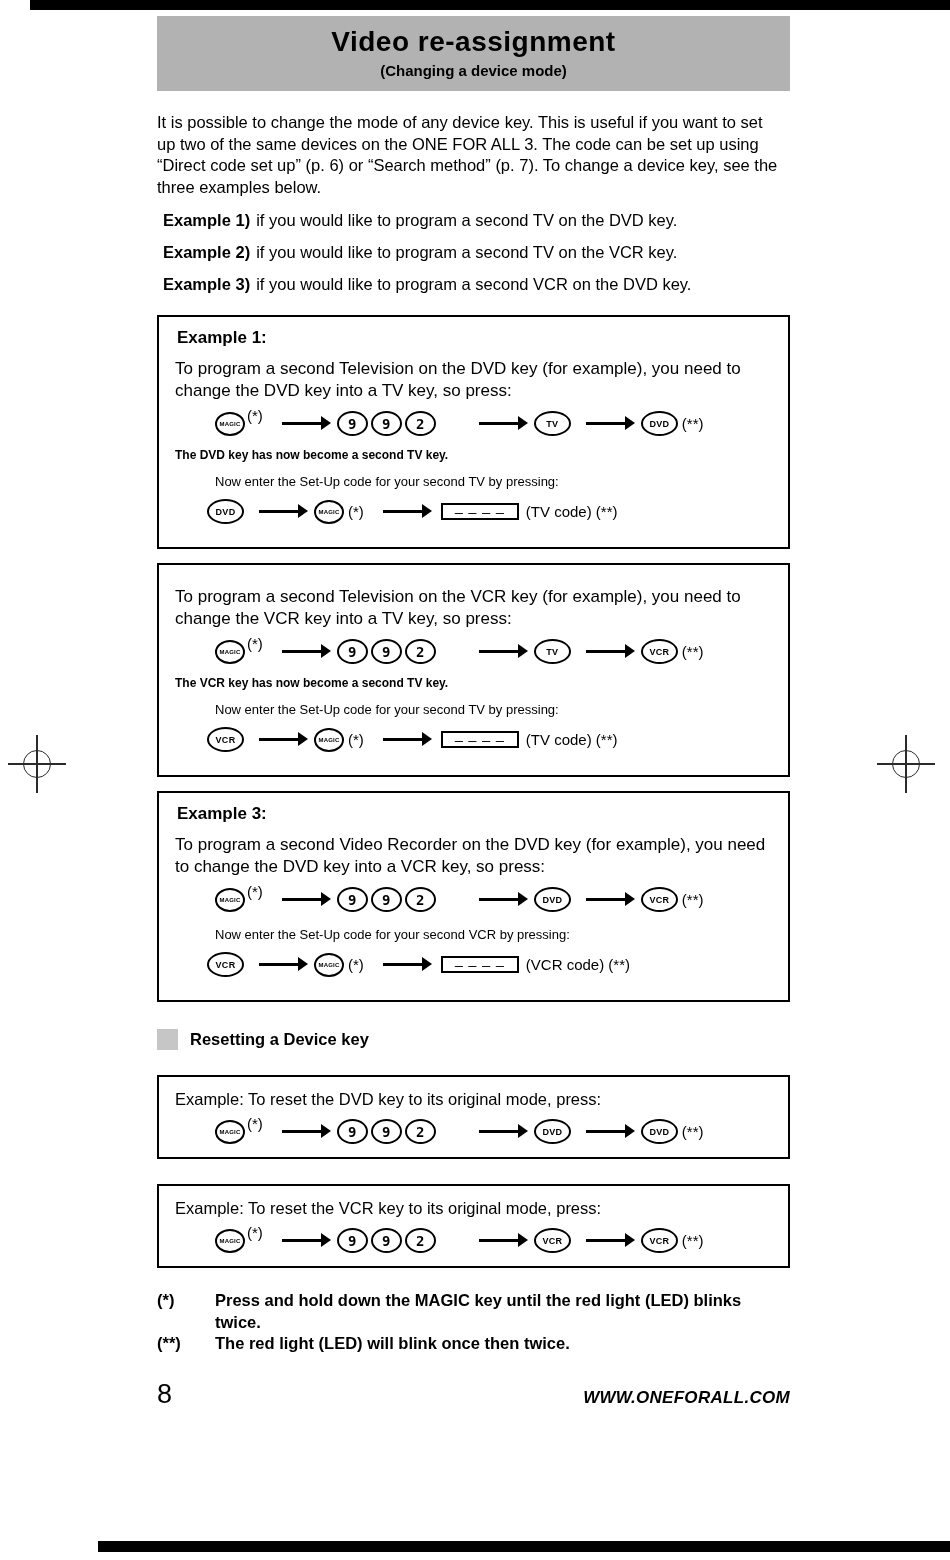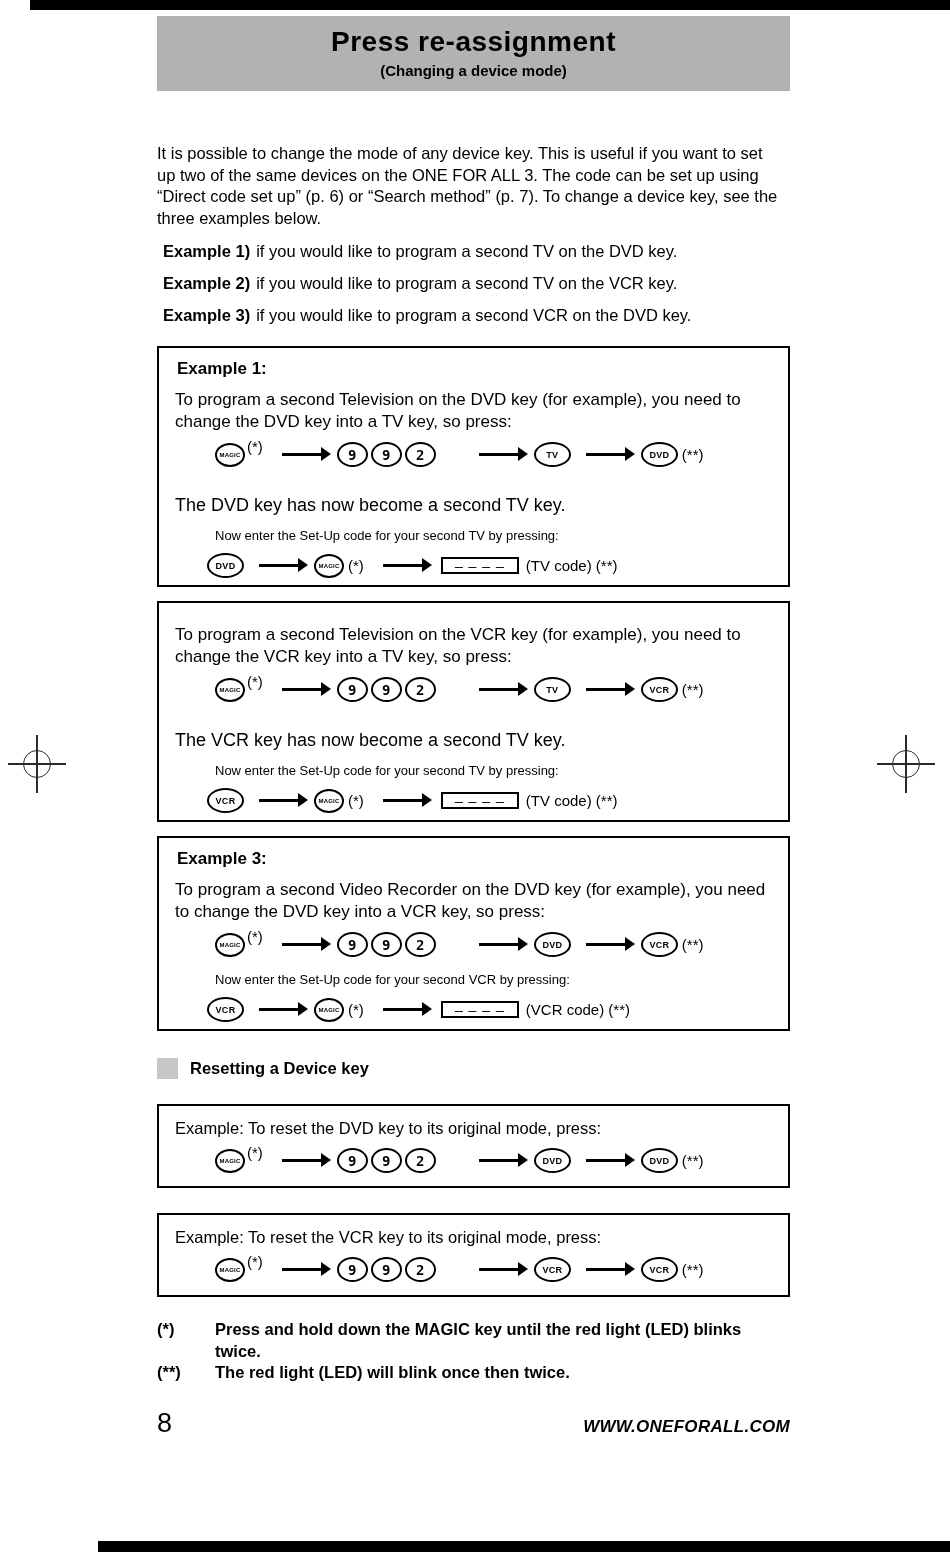--- a/index.html
+++ b/index.html
@@ -20,46 +20,46 @@
   .regmark .c { position:absolute; left:15px; top:15px; width:28px; height:28px; border:1.5px solid #2a2a2a; border-radius:50%; }
   .regmark .h { position:absolute; left:0; top:28px; width:58px; height:1.5px; background:#2a2a2a; }
   .regmark .v { position:absolute; top:0; left:28px; width:1.5px; height:58px; background:#2a2a2a; }
 
   .header-bar { background:#000; color:#fff; text-align:center; font-weight:bold;
     font-size:27px; height:36px; line-height:36px; margin-top:31px; letter-spacing:1px; }
   .section-box { background:#b2b2b2; text-align:center; margin-top:16px; padding:10px 0 12px; }
   .section-title { font-size:28px; font-weight:bold; letter-spacing:.5px; }
   .section-subtitle { font-size:15px; font-weight:bold; margin-top:4px; }
 
-  .intro { margin-top:52px; font-size:16.5px; line-height:21.5px; width:626px; }
+  .intro { margin-top:21px; font-size:16.5px; line-height:21.5px; width:626px; }
 
   .ex-line { margin-top:13px; font-size:16.5px; padding-left:6px; }
   .ex-line b { font-weight:bold; margin-right:6px; }
 
-  .ebox { border:2.5px solid #000; margin-top:21px; padding:11px 16px 4px; }
+  .ebox { border:2.5px solid #000; margin-top:21px; padding:11px 16px 20px; }
   .ebox + .ebox { margin-top:14px; }
   .btitle { font-weight:bold; font-size:17px; padding-left:2px; }
   .bbody { font-size:17px; line-height:21.5px; margin-top:10px; }
 
   .seq { display:flex; align-items:center; margin-top:7px; margin-left:40px; height:31px; }
   .key { display:inline-flex; align-items:center; justify-content:center; border:2px solid #000;
     border-radius:50%; background:#fff; flex:none; }
   .key.magic { width:30px; height:24px; font-size:6px; font-weight:bold; letter-spacing:.2px; }
   .key.digit { width:31px; height:25px; font-size:14px; font-weight:bold;
     font-family:"DejaVu Sans Mono",monospace; margin-right:3px; }
   .key.dev { width:37px; height:25px; font-size:9px; font-weight:bold; letter-spacing:.3px; }
   .note { font-size:15px; margin:0 4px; white-space:nowrap; }
   .note.sup { position:relative; top:-8px; margin-left:2px; }
   .arrow { position:relative; width:40px; height:3.5px; background:#000; margin:0 15px; flex:none; }
   .arrow:before { content:""; position:absolute; right:-9px; top:-5.5px;
     border-left:10px solid #000; border-top:7px solid transparent; border-bottom:7px solid transparent; }
   .codebox { display:inline-flex; align-items:flex-end; justify-content:center; border:2px solid #000;
     width:78px; height:17px; font-size:14px; letter-spacing:1px; margin:0 3px; padding-bottom:4px; }
 
-  .result { font-weight:normal; font-size:18px; margin-top:25px; }
+  .result { font-weight:bold; font-size:12px; margin-top:9px; }
   .prompt { font-size:13px; margin-top:12px; margin-left:40px; }
 
   .reset-head { display:flex; align-items:center; gap:12px; margin-top:27px; font-weight:bold; font-size:16.5px; }
   .reset-head .sq { width:21px; height:21px; background:#c6c6c6; flex:none; }
 
   .rbox { border:2.5px solid #000; margin-top:25px; padding:13px 16px 10px; }
   .rtext { font-size:16.5px; }
 
   .footnotes { margin-top:22px; font-weight:bold; font-size:16.5px; line-height:21.5px; }
   .fnrow { display:flex; }
@@ -84,21 +84,21 @@
   </div>
   <div class="regmark right">
     <div class="h"></div>
       <div class="v"></div>
       <div class="c"></div>
   </div>
 
   <div class="col">
 
     <div class="section-box">
-      <div class="section-title">Press re-assignment</div>
+      <div class="section-title">Video re-assignment</div>
       <div class="section-subtitle">(Changing a device mode)</div>
     </div>
 
     <p class="intro">It is possible to change the mode of any device key. This is useful if you want to set up two of the same devices on the ONE FOR ALL 3. The code can be set up using “Direct code set up” (p. 6) or “Search method” (p. 7). To change a device key, see the three examples below.</p>
 
     <div class="ex-line">
       <b>Example 1)</b><span>if you would like to program a second TV on the DVD key.</span>
     </div>
     <div class="ex-line">
       <b>Example 2)</b><span>if you would like to program a second TV on the VCR key.</span>

